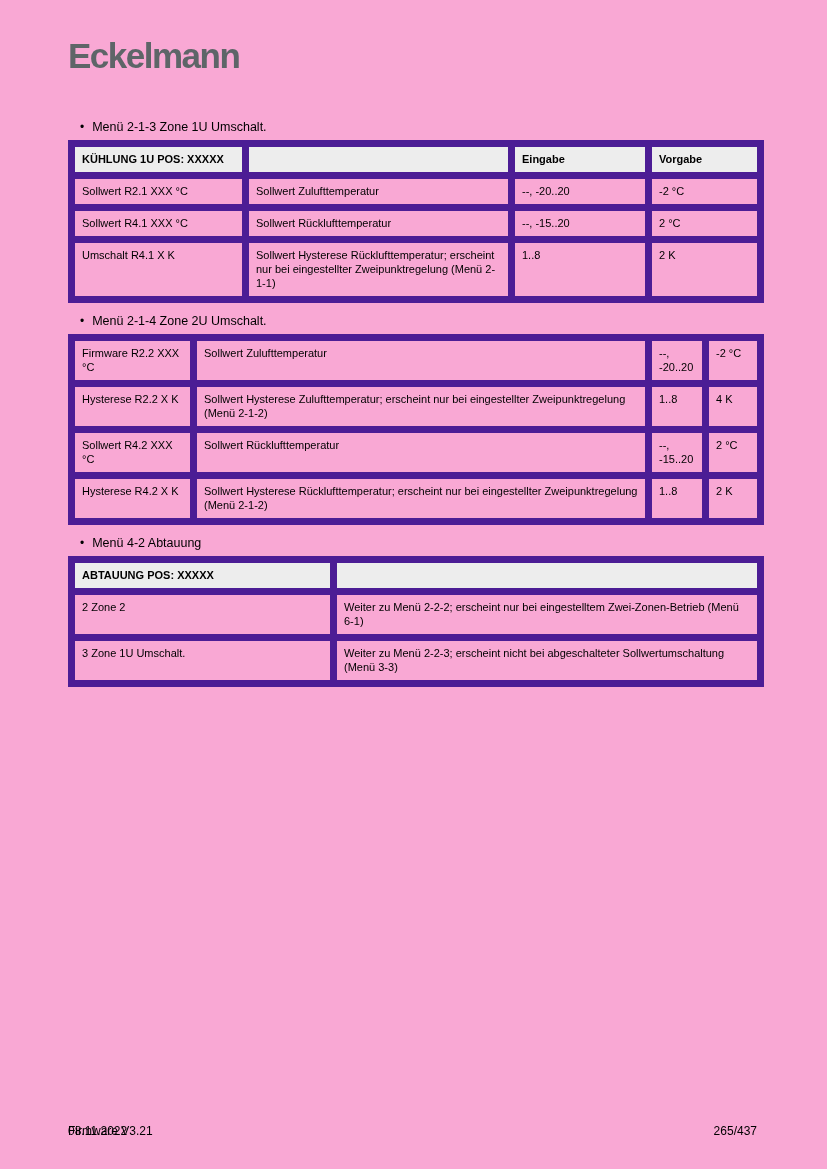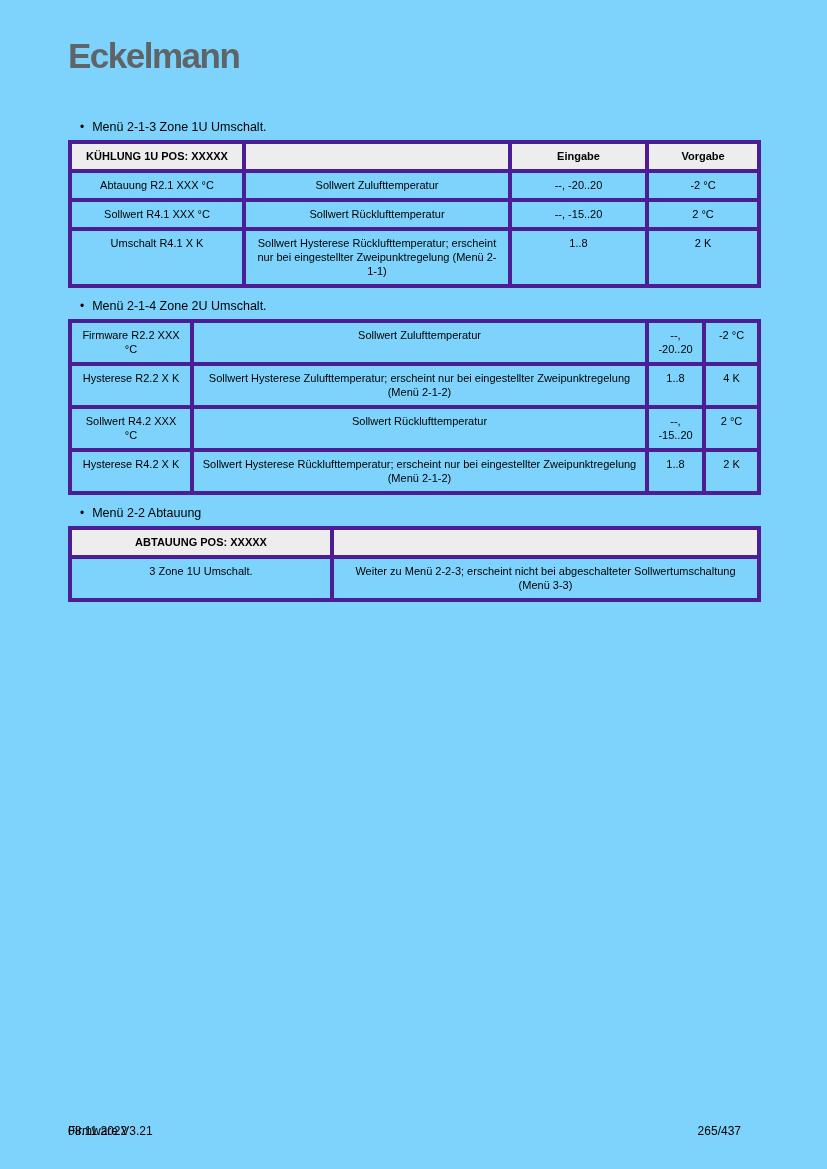--- a/index.html
+++ b/index.html
@@ -5,21 +5,21 @@
   html, body { margin: 0; padding: 0; }
   body {
     width: 827px; height: 1169px;
     background: #ffffff;
     font-family: "Liberation Sans", sans-serif;
     color: #000000;
   }
   .page {
     position: relative;
     width: 827px; height: 1169px;
-    background: #7dd3fc;
+    background: #f9a8d4;
     overflow: hidden;
   }
   .content {
     position: absolute;
     left: 68px; top: 0;
     width: 689px;
   }
   .logo {
     margin-top: 38px;
     font-size: 35px;
@@ -40,40 +40,40 @@
   .bullet-line.mid   { margin-top: 11px; }
   .bullet   { margin-right: 8px; font-size: 12px; }
   table.dt {
     border-collapse: collapse;
     table-layout: fixed;
     width: 689px;
     font-size: 11px;
     line-height: 14px;
   }
   table.dt td, table.dt th {
-    border: 4px solid #4c1d95;
+    border: 7px solid #4c1d95;
     padding: 5px 7px 6px 7px;
     vertical-align: top;
-    text-align: center;
+    text-align: left;
     word-wrap: break-word;
   }
   table.dt th {
     background: #ededed;
     font-weight: bold;
   }
   .footer {
     position: absolute;
     left: 68px; top: 1124px;
     width: 689px;
     font-size: 12px;
     line-height: 15px;
   }
   .footer .f-left   { position: absolute; left: 0; top: 0; }
   .footer .f-center { display: block; width: 100%; text-align: left; }
-  .footer .f-right  { position: absolute; right: 16px; top: 0; }
+  .footer .f-right  { position: absolute; right: 0; top: 0; }
 </style>
 </head>
 <body>
 
 <div class="page">
   <div class="content">
 
     <div class="logo">Eckelmann</div>
 
     <div class="bullet-line first">
@@ -88,21 +88,21 @@
           <col style="width:112px">
       </colgroup>
       <tbody>
         <tr>
           <th>KÜHLUNG 1U POS: XXXXX</th>
           <th></th>
           <th>Eingabe</th>
           <th>Vorgabe</th>
         </tr>
         <tr>
-          <td>Abtauung R2.1 XXX °C</td>
+          <td>Sollwert R2.1 XXX °C</td>
           <td>Sollwert Zulufttemperatur</td>
           <td>--, -20..20</td>
           <td>-2 °C</td>
         </tr>
         <tr>
           <td>Sollwert R4.1 XXX °C</td>
           <td>Sollwert Rücklufttemperatur</td>
           <td>--, -15..20</td>
           <td>2 °C</td>
         </tr>
@@ -149,31 +149,35 @@
           <td>Hysterese R4.2 X K</td>
           <td>Sollwert Hysterese Rücklufttemperatur; erscheint nur bei eingestellter Zweipunktregelung (Menü 2-1-2)</td>
           <td>1..8</td>
           <td>2 K</td>
         </tr>
       </tbody>
     </table>
 
     <div class="bullet-line mid">
       <span class="bullet">•</span>
-      <span class="bullet-text">Menü 2-2 Abtauung</span>
+      <span class="bullet-text">Menü 4-2 Abtauung</span>
     </div>
     <table class="dt">
       <colgroup>
         <col style="width:262px">
           <col style="width:427px">
       </colgroup>
       <tbody>
         <tr>
           <th>ABTAUUNG POS: XXXXX</th>
           <th></th>
+        </tr>
+        <tr>
+          <td>2 Zone 2</td>
+          <td>Weiter zu Menü 2-2-2; erscheint nur bei eingestelltem Zwei-Zonen-Betrieb (Menü 6-1)</td>
         </tr>
         <tr>
           <td>3 Zone 1U Umschalt.</td>
           <td>Weiter zu Menü 2-2-3; erscheint nicht bei abgeschalteter Sollwertumschaltung (Menü 3-3)</td>
         </tr>
       </tbody>
     </table>
 
   </div>
 

